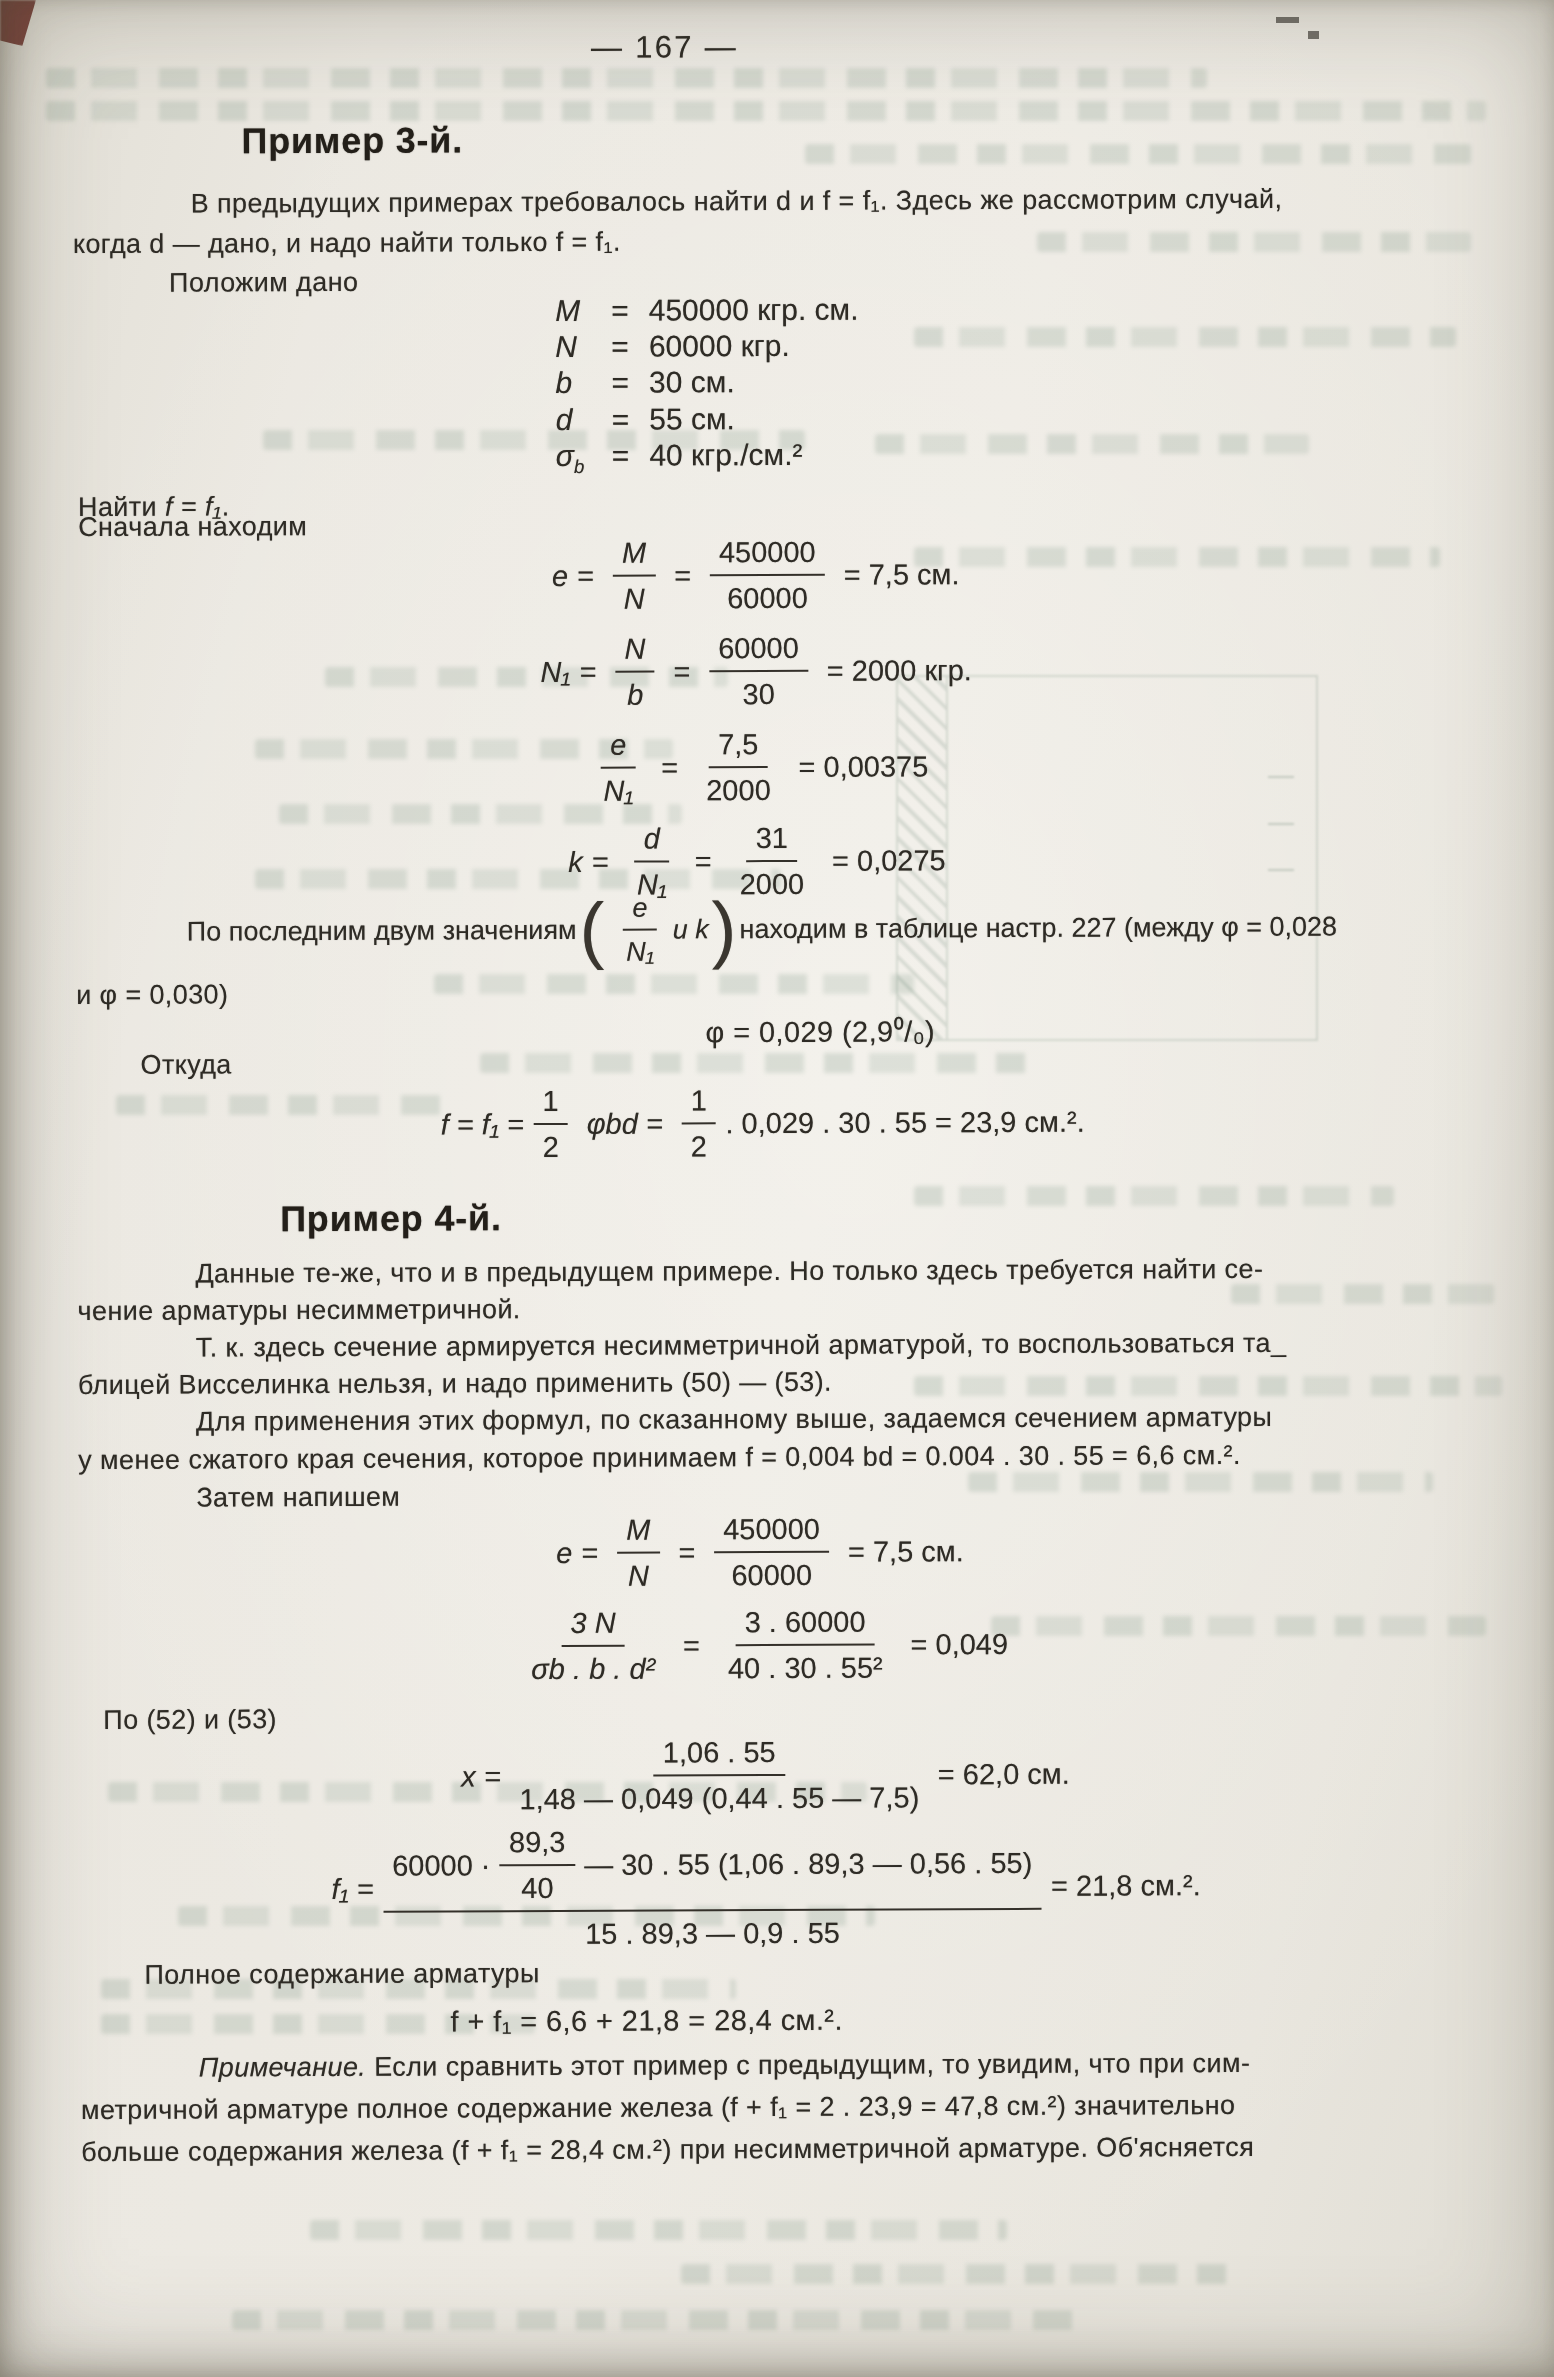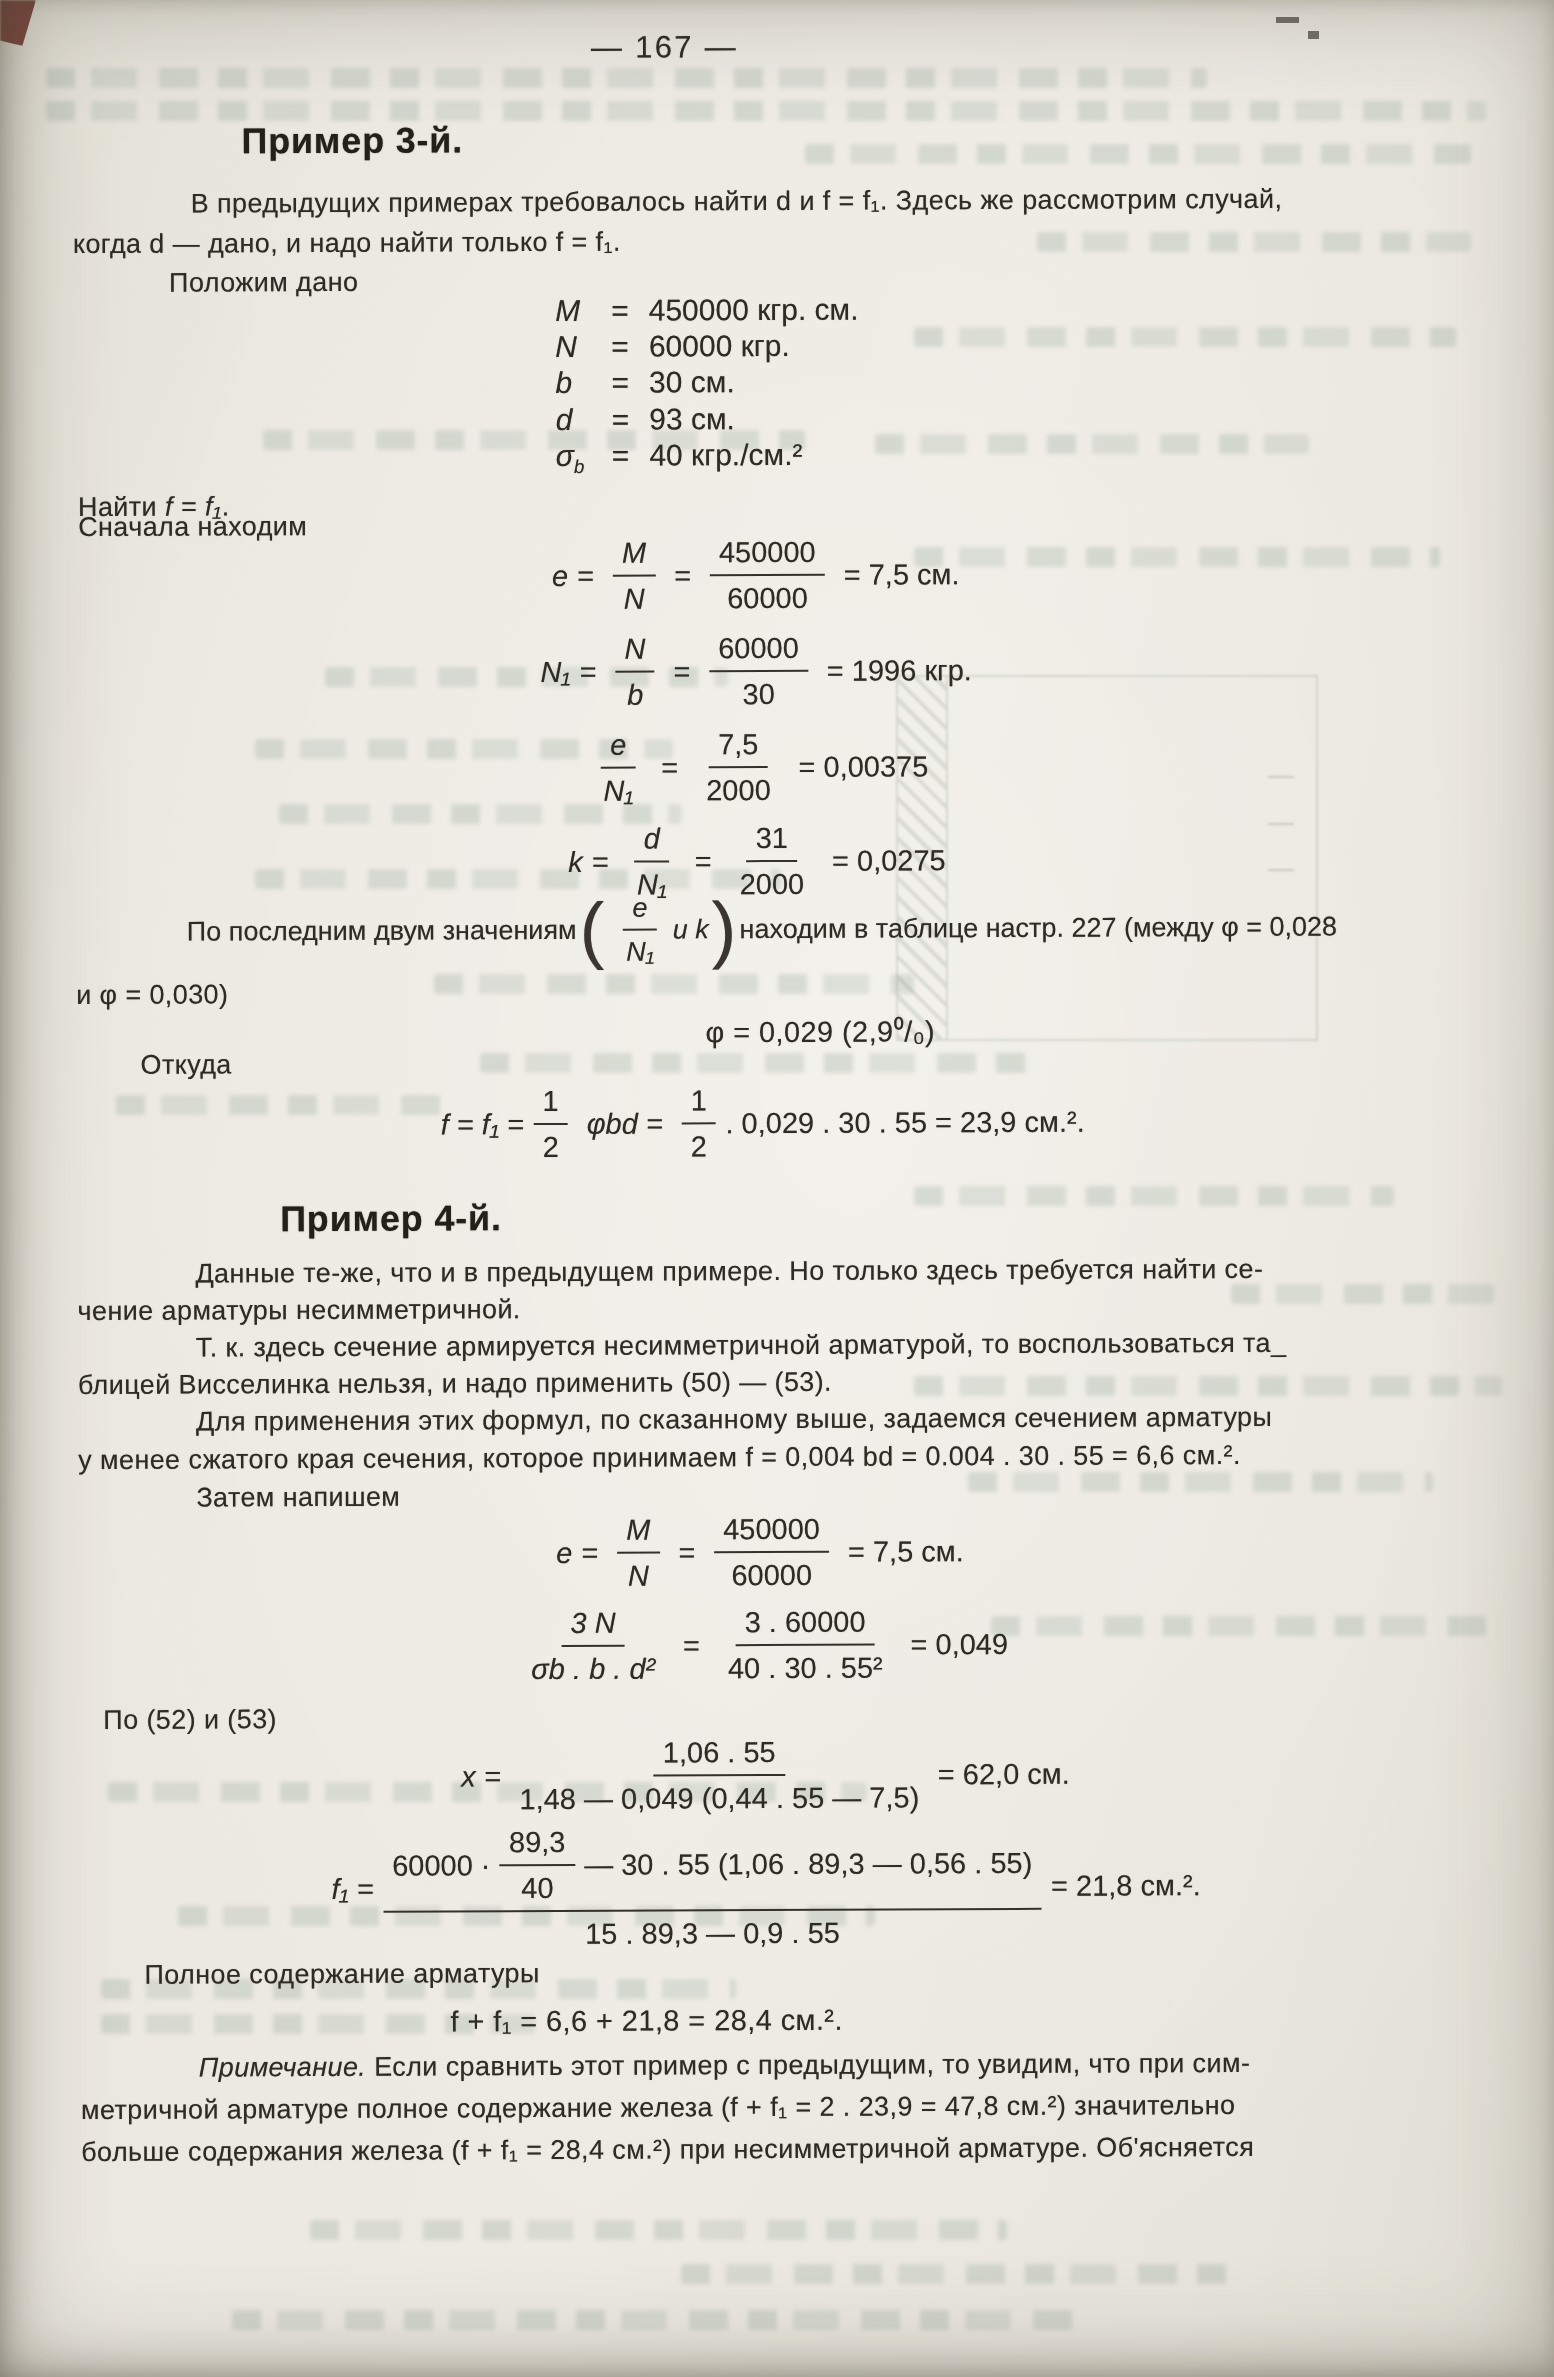--- a/index.html
+++ b/index.html
@@ -115,21 +115,21 @@
       <span class="gval">60000 кгр.</span>
     </div>
     <div class="given-row" style="top:365px;">
       <span class="gsym"><span>b</span><sub></sub></span>
       <span class="geq">=</span>
       <span class="gval">30 см.</span>
     </div>
     <div class="given-row" style="top:402px;">
       <span class="gsym"><span>d</span><sub></sub></span>
       <span class="geq">=</span>
-      <span class="gval">93 см.</span>
+      <span class="gval">55 см.</span>
     </div>
     <div class="given-row" style="top:438px;">
       <span class="gsym"><span>σ</span><sub>b</sub></span>
       <span class="geq">=</span>
       <span class="gval">40 кгр./см.²</span>
     </div>
 
     <div class="txt" style="left:81px;top:471px;margin-top:18px;">
       <span>Найти </span><span class="it">f = f₁</span><span>.</span>
     </div>
@@ -155,21 +155,21 @@
         <span class="gap">=</span>
       <span class="frac">
           <span class="num it">N</span>
           <span class="den it">b</span>
         </span>
       <span class="gap">=</span>
       <span class="frac">
           <span class="num">60000</span>
           <span class="den">30</span>
         </span>
-      <span class="gap">= 1996 кгр.</span>
+      <span class="gap">= 2000 кгр.</span>
     </div>
 
     <div class="formula" style="top:728px;">
       <span class="frac">
           <span class="num it">e</span>
           <span class="den it">N₁</span>
         </span>
       <span class="gap">=</span>
       <span class="frac">
           <span class="num">7,5</span>

